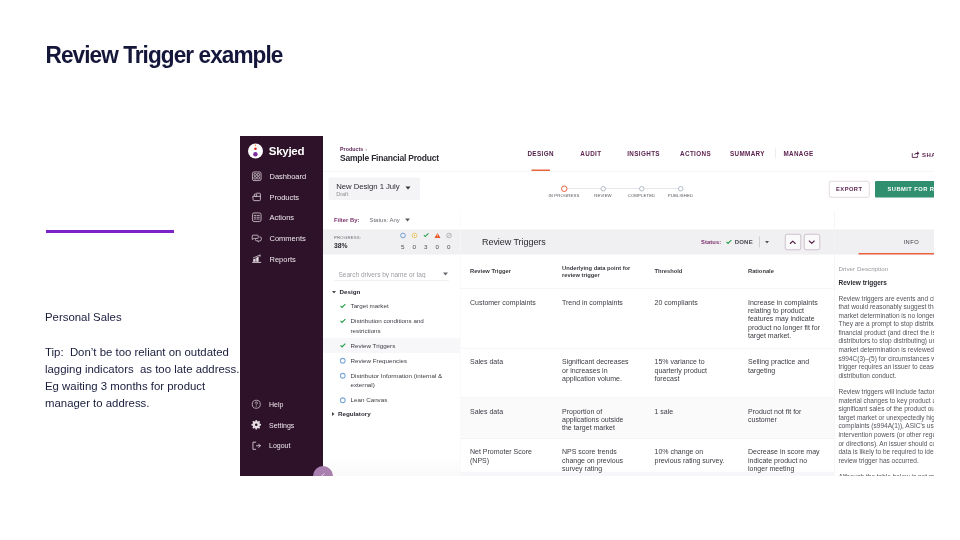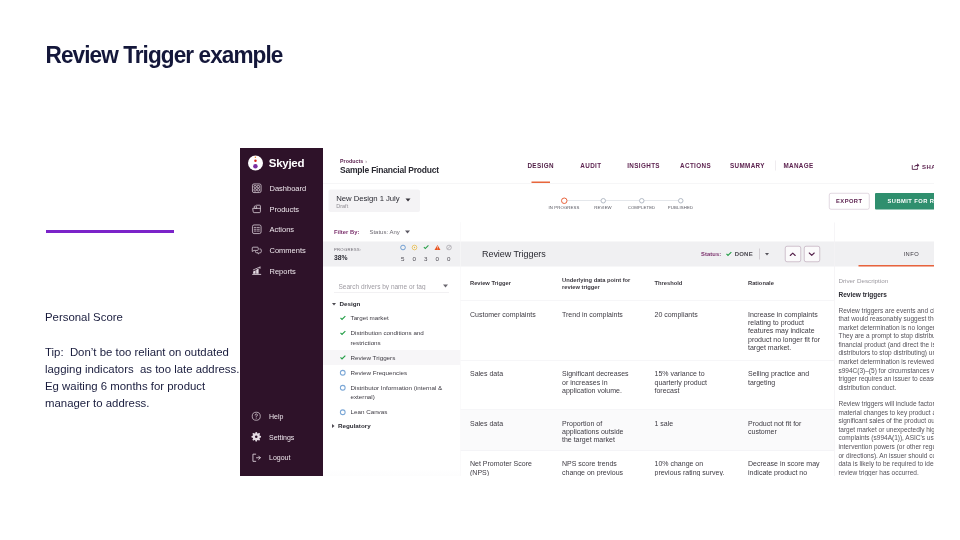--- a/index.html
+++ b/index.html
@@ -9,21 +9,21 @@
 
   
   .slide-title{position:absolute;left:45.5px;top:42px;font-size:22.6px;font-weight:bold;
     color:#14173a;letter-spacing:-0.93px;line-height:26px;transform:scaleY(1.06);transform-origin:left top;}
   .accent-rule{position:absolute;left:46px;top:230px;width:128px;height:3px;background:#7b23c9;}
   .body-text{position:absolute;left:45px;top:309px;width:196px;font-size:11.4px;color:#191c3d;line-height:17.1px;}
   .body-text p{margin:0;white-space:pre-wrap;}
   .body-text p.gap{margin-top:17.9px;}
 
   
-  .shot{position:absolute;left:240px;top:148px;width:694px;height:361px;overflow:hidden;
+  .shot{position:absolute;left:240px;top:136px;width:694px;height:361px;overflow:hidden;
     background:#fff;}
   .hscroll{position:absolute;left:0;bottom:0;width:694px;height:3px;background:#66738b;z-index:5;}
   .hscroll i{position:absolute;left:0;top:0;height:3px;width:18px;background:#2c3340;display:block;}
   .hscroll u{position:absolute;left:18px;top:0;height:3px;right:0;background:#5f6d85;display:block;}
   .app{position:absolute;left:0;top:0;width:1560px;height:722px;
     transform:scale(.5);transform-origin:0 0;background:#fff;display:flex;}
 
   
   .sidebar{width:166px;flex:0 0 166px;background:#2e1229;color:#fff;position:relative;}
   .logo-row{display:flex;align-items:center;position:absolute;left:16.3px;top:14.6px;}
@@ -154,22 +154,22 @@
   .rtitle{font-size:13px;font-weight:bold;color:#2b2b33;margin-top:13px;}
   .rp{font-size:13px;color:#55525a;line-height:17.1px;margin-top:16px;}
 </style>
 </head>
 <body>
 
 <div class="slide">
   <div class="slide-title">Review Trigger example</div>
   <div class="accent-rule"></div>
   <div class="body-text">
-    <p>Personal Score</p>
-    <p class="gap">Tip:  Don’t be too reliant on outdated lagging indicators  as too late address. Eg waiting 6 months for product manager to address.</p>
+    <p>Personal Sales</p>
+    <p class="gap">Tip:  Don’t be too reliant on outdated lagging indicators  as too late address. Eg waiting 3 months for product manager to address.</p>
   </div>
 
   <div class="shot">
     <div class="hscroll">
         <i></i>
         <u></u>
       </div>
     <div class="app">
 
       <div class="sidebar">

